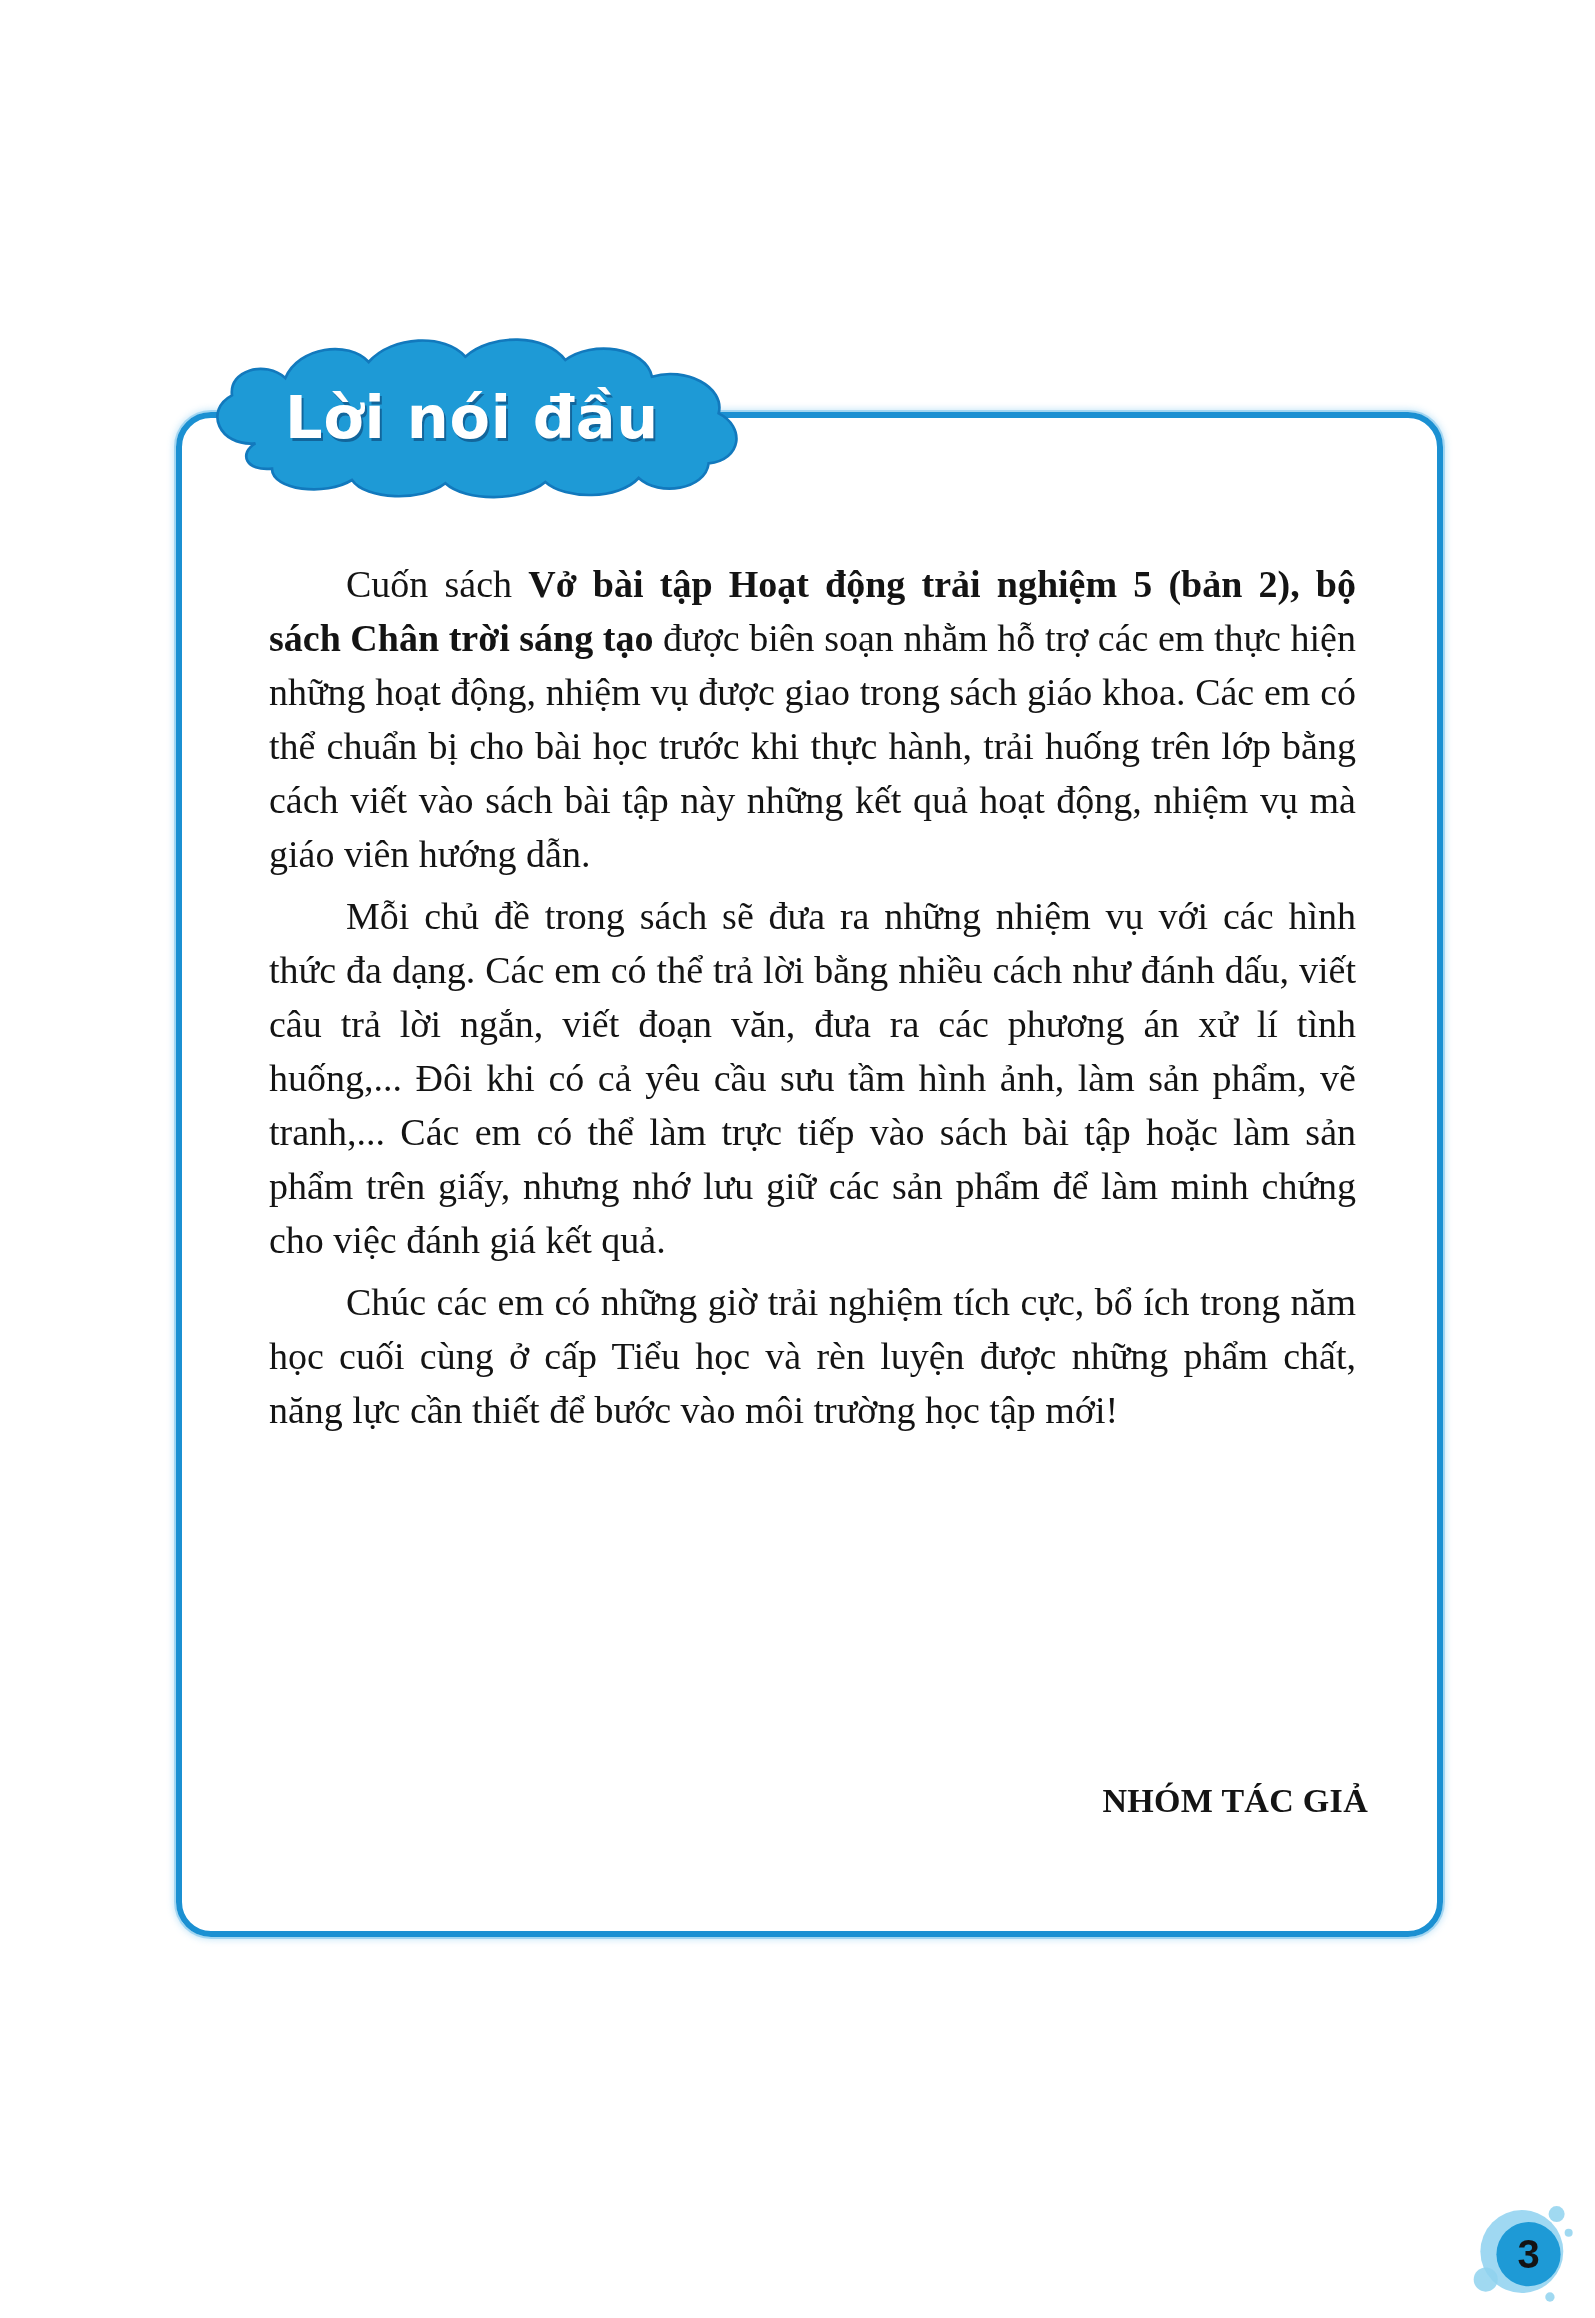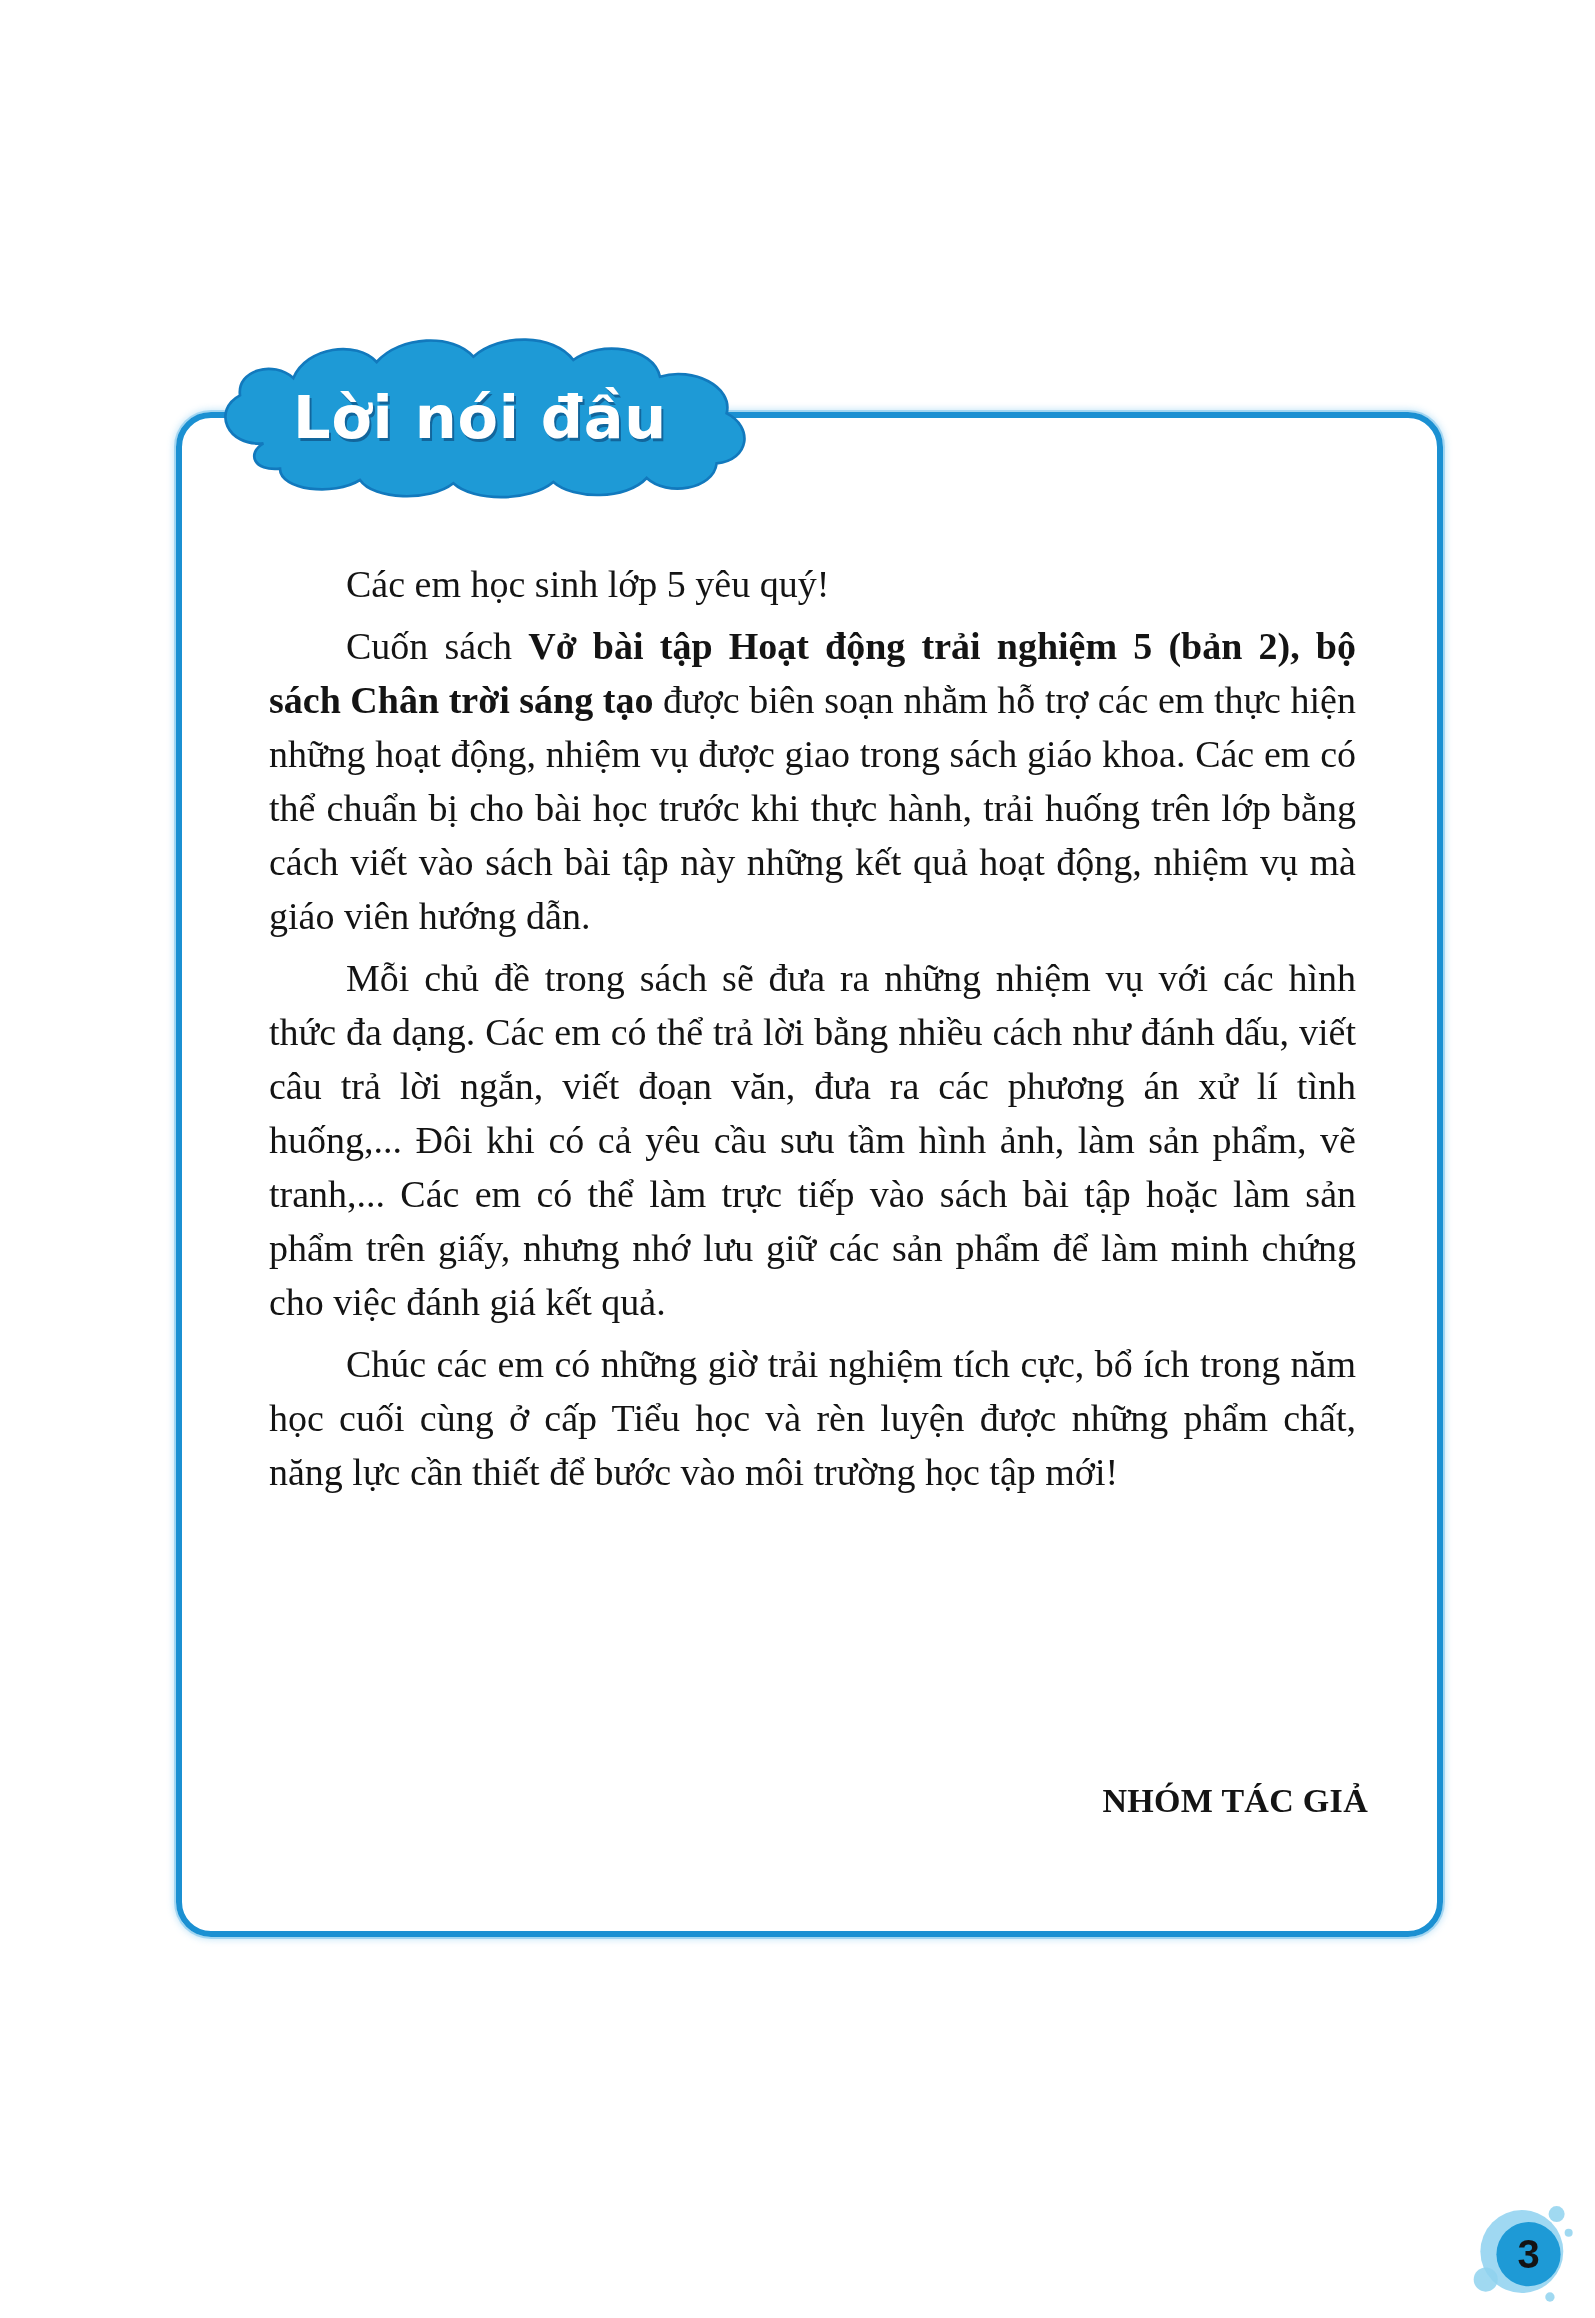--- a/index.html
+++ b/index.html
@@ -6,21 +6,21 @@
   body {
     width:1596px; height:2319px; background:#ffffff; position:relative; overflow:hidden;
     font-family:"Liberation Serif","DejaVu Serif",serif; color:#141414;
   }
   .frame {
     position:absolute; left:176px; top:412px; width:1267px; height:1525px;
     border:6px solid #1b90d2; border-radius:35px; box-sizing:border-box;
     box-shadow: 0 0 0 2px rgba(120,195,235,0.55), 0 0 6.7px 2.7px rgba(140,205,240,0.45);
   }
   .cloud {
-    position:absolute; left:200px; top:330px; width:560px; height:170px;
+    position:absolute; left:192px; top:330px; width:560px; height:170px;
   }
   .cloud svg { position:absolute; left:0; top:0; }
   .cloud-title {
     position:absolute; left:0; top:0; width:560px; height:170px;
     display:flex; align-items:center; justify-content:center;
     font-family:"DejaVu Sans","Liberation Sans",sans-serif; font-weight:bold;
     font-size:59px; color:#ffffff; letter-spacing:0.7px;
     text-shadow: 2px 2.7px 0 rgba(10,60,110,0.55);
     padding-top:4px; box-sizing:border-box;
   }
@@ -66,21 +66,20 @@
                C495,258 410,258 380,230
                C345,258 260,255 240,225
                C200,250 120,240 120,208
                C80,212 70,185 95,170 Z"></path>
     </g>
   </svg>
   <div class="cloud-title">Lời nói đầu</div>
 </div>
 
 <div class="body-text">
-  <p>Các em học sinh lớp 5 yêu quý!</p>
   <p><span>Cuốn sách </span><b>Vở bài tập Hoạt động trải nghiệm 5 (bản 2), bộ sách Chân trời sáng tạo</b><span> được biên soạn nhằm hỗ trợ các em thực hiện những hoạt động, nhiệm vụ được giao trong sách giáo khoa. Các em có thể chuẩn bị cho bài học trước khi thực hành, trải huống trên lớp bằng cách viết vào sách bài tập này những kết quả hoạt động, nhiệm vụ mà giáo viên hướng dẫn.</span></p>
   <p>Mỗi chủ đề trong sách sẽ đưa ra những nhiệm vụ với các hình thức đa dạng. Các em có thể trả lời bằng nhiều cách như đánh dấu, viết câu trả lời ngắn, viết đoạn văn, đưa ra các phương án xử lí tình huống,... Đôi khi có cả yêu cầu sưu tầm hình ảnh, làm sản phẩm, vẽ tranh,... Các em có thể làm trực tiếp vào sách bài tập hoặc làm sản phẩm trên giấy, nhưng nhớ lưu giữ các sản phẩm để làm minh chứng cho việc đánh giá kết quả.</p>
   <p>Chúc các em có những giờ trải nghiệm tích cực, bổ ích trong năm học cuối cùng ở cấp Tiểu học và rèn luyện được những phẩm chất, năng lực cần thiết để bước vào môi trường học tập mới!</p>
 </div>
 
 <div class="signature">NHÓM TÁC GIẢ</div>
 
 <div class="page-num">
   <svg width="107" height="107" viewBox="0 0 160 160">
     <circle cx="82" cy="80" r="62" fill="#7fcbed" opacity="0.75"></circle>

